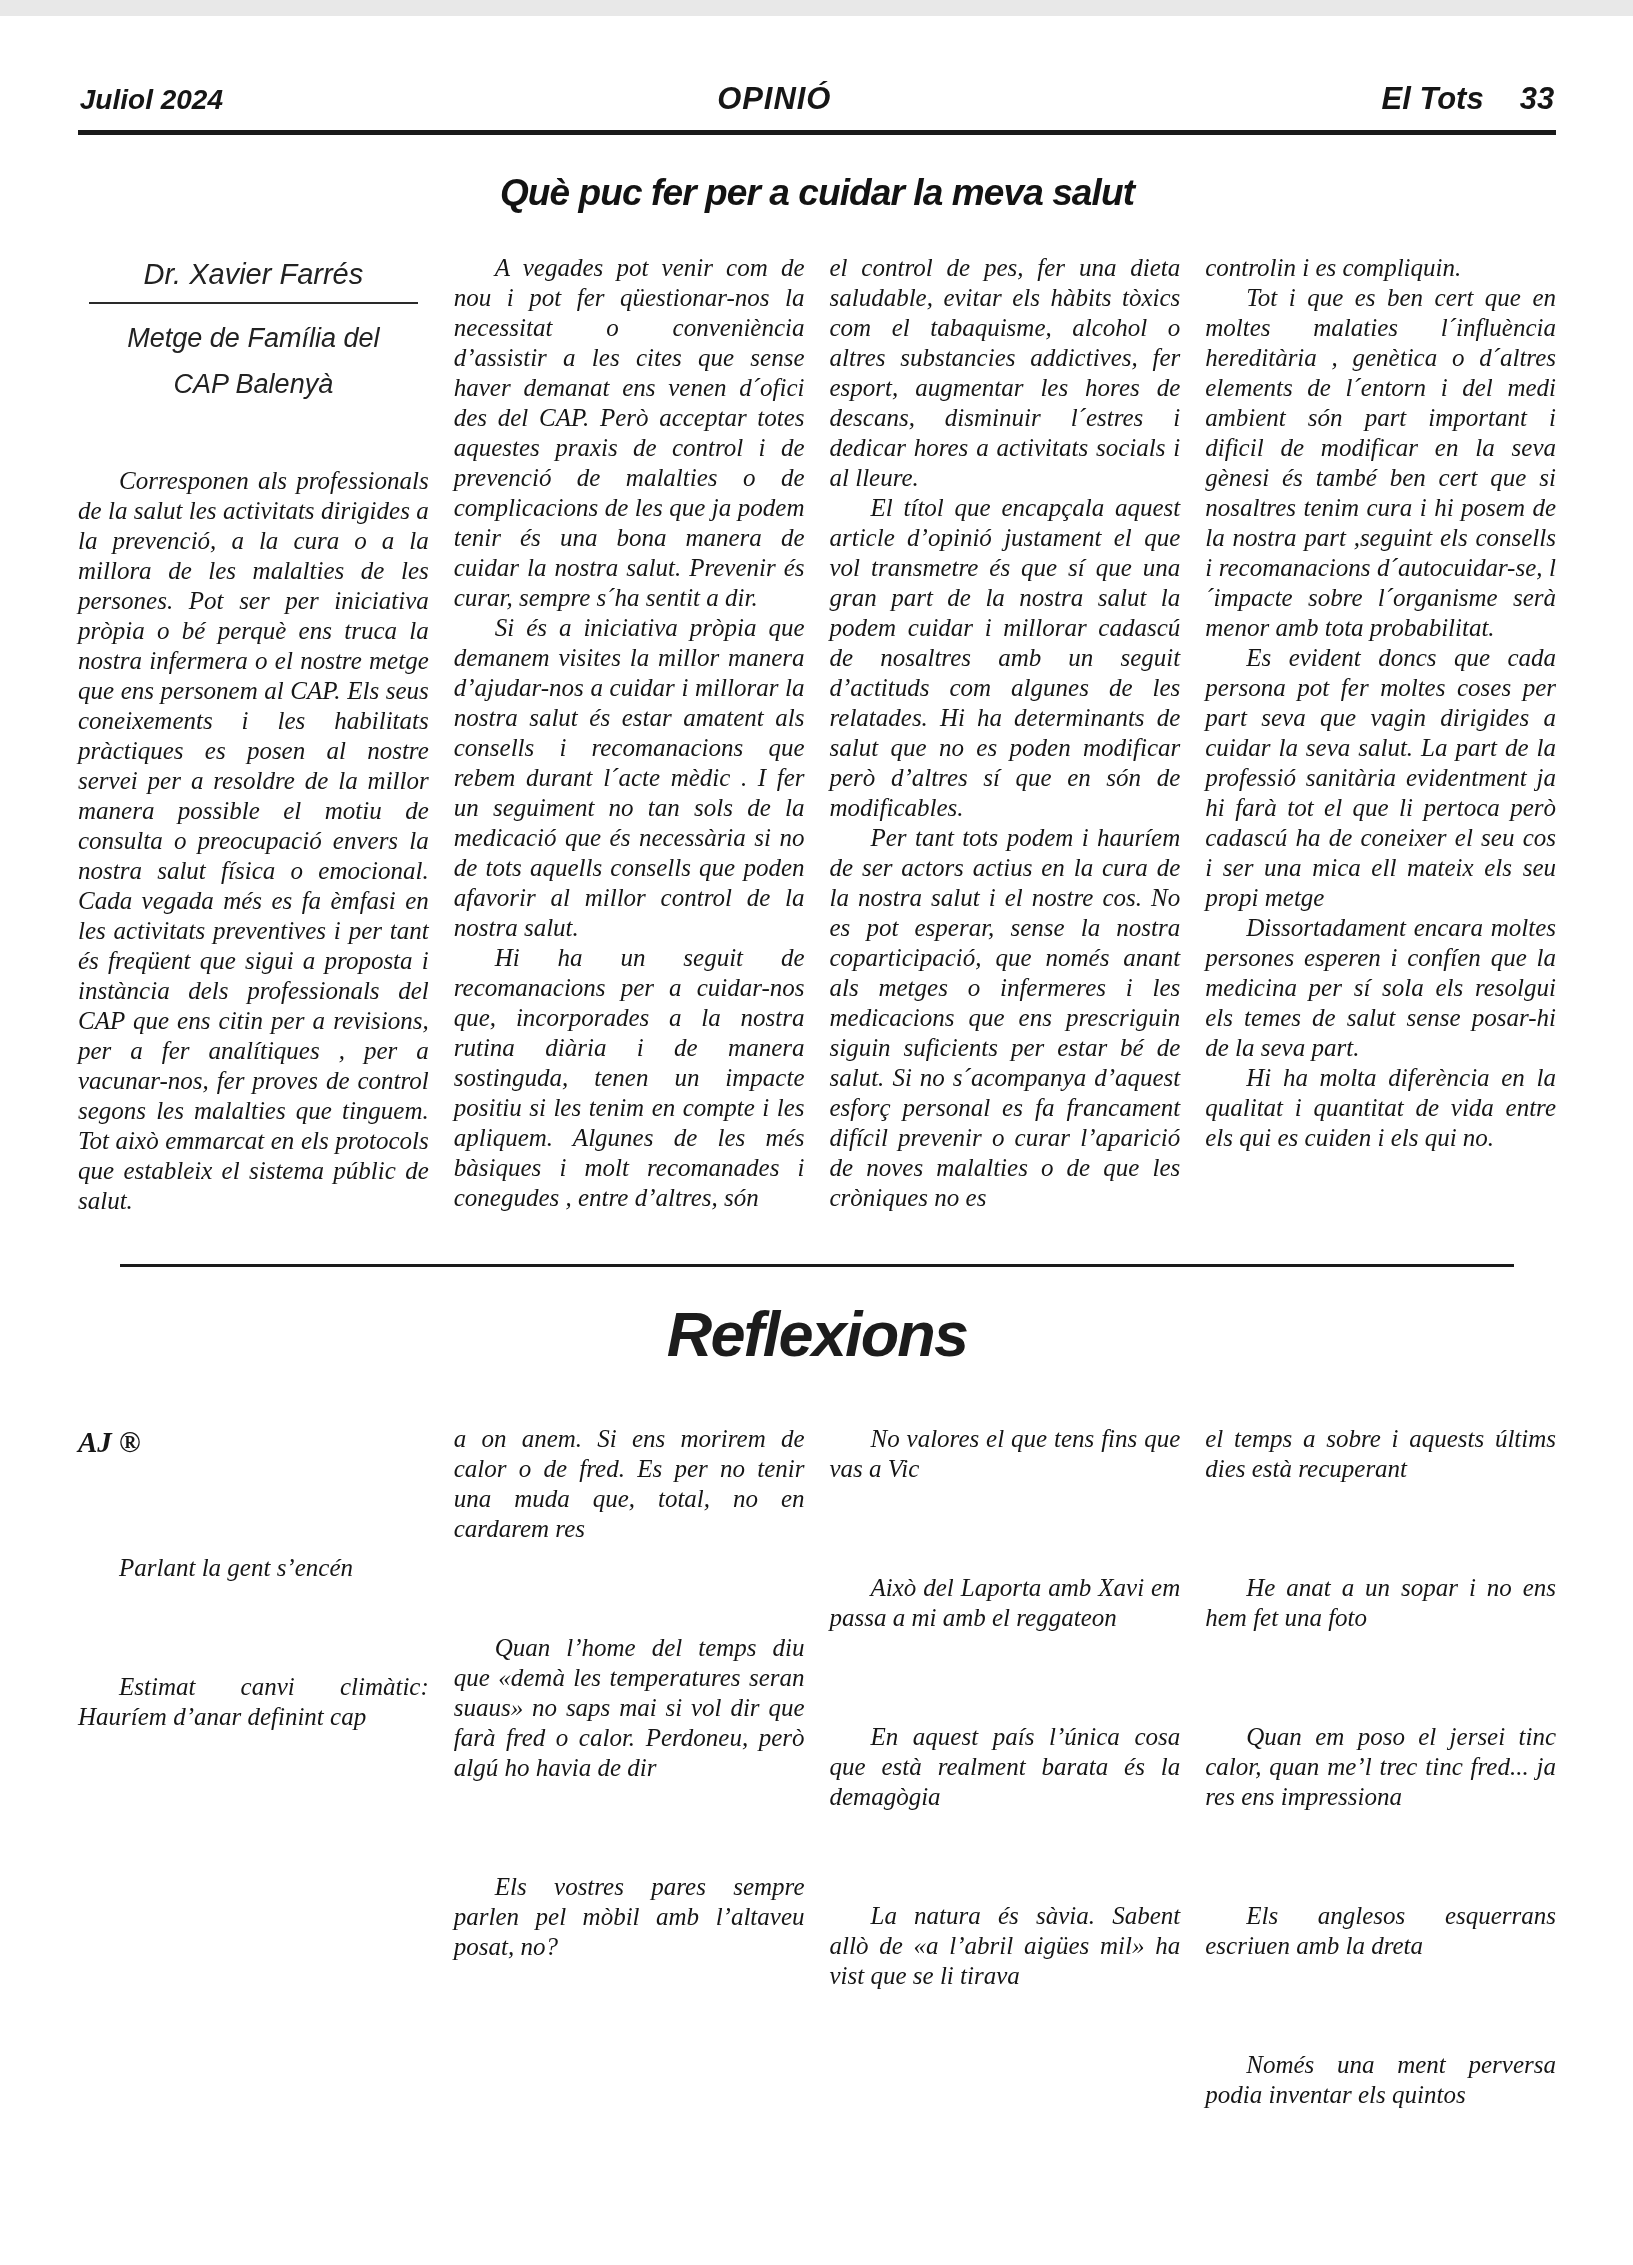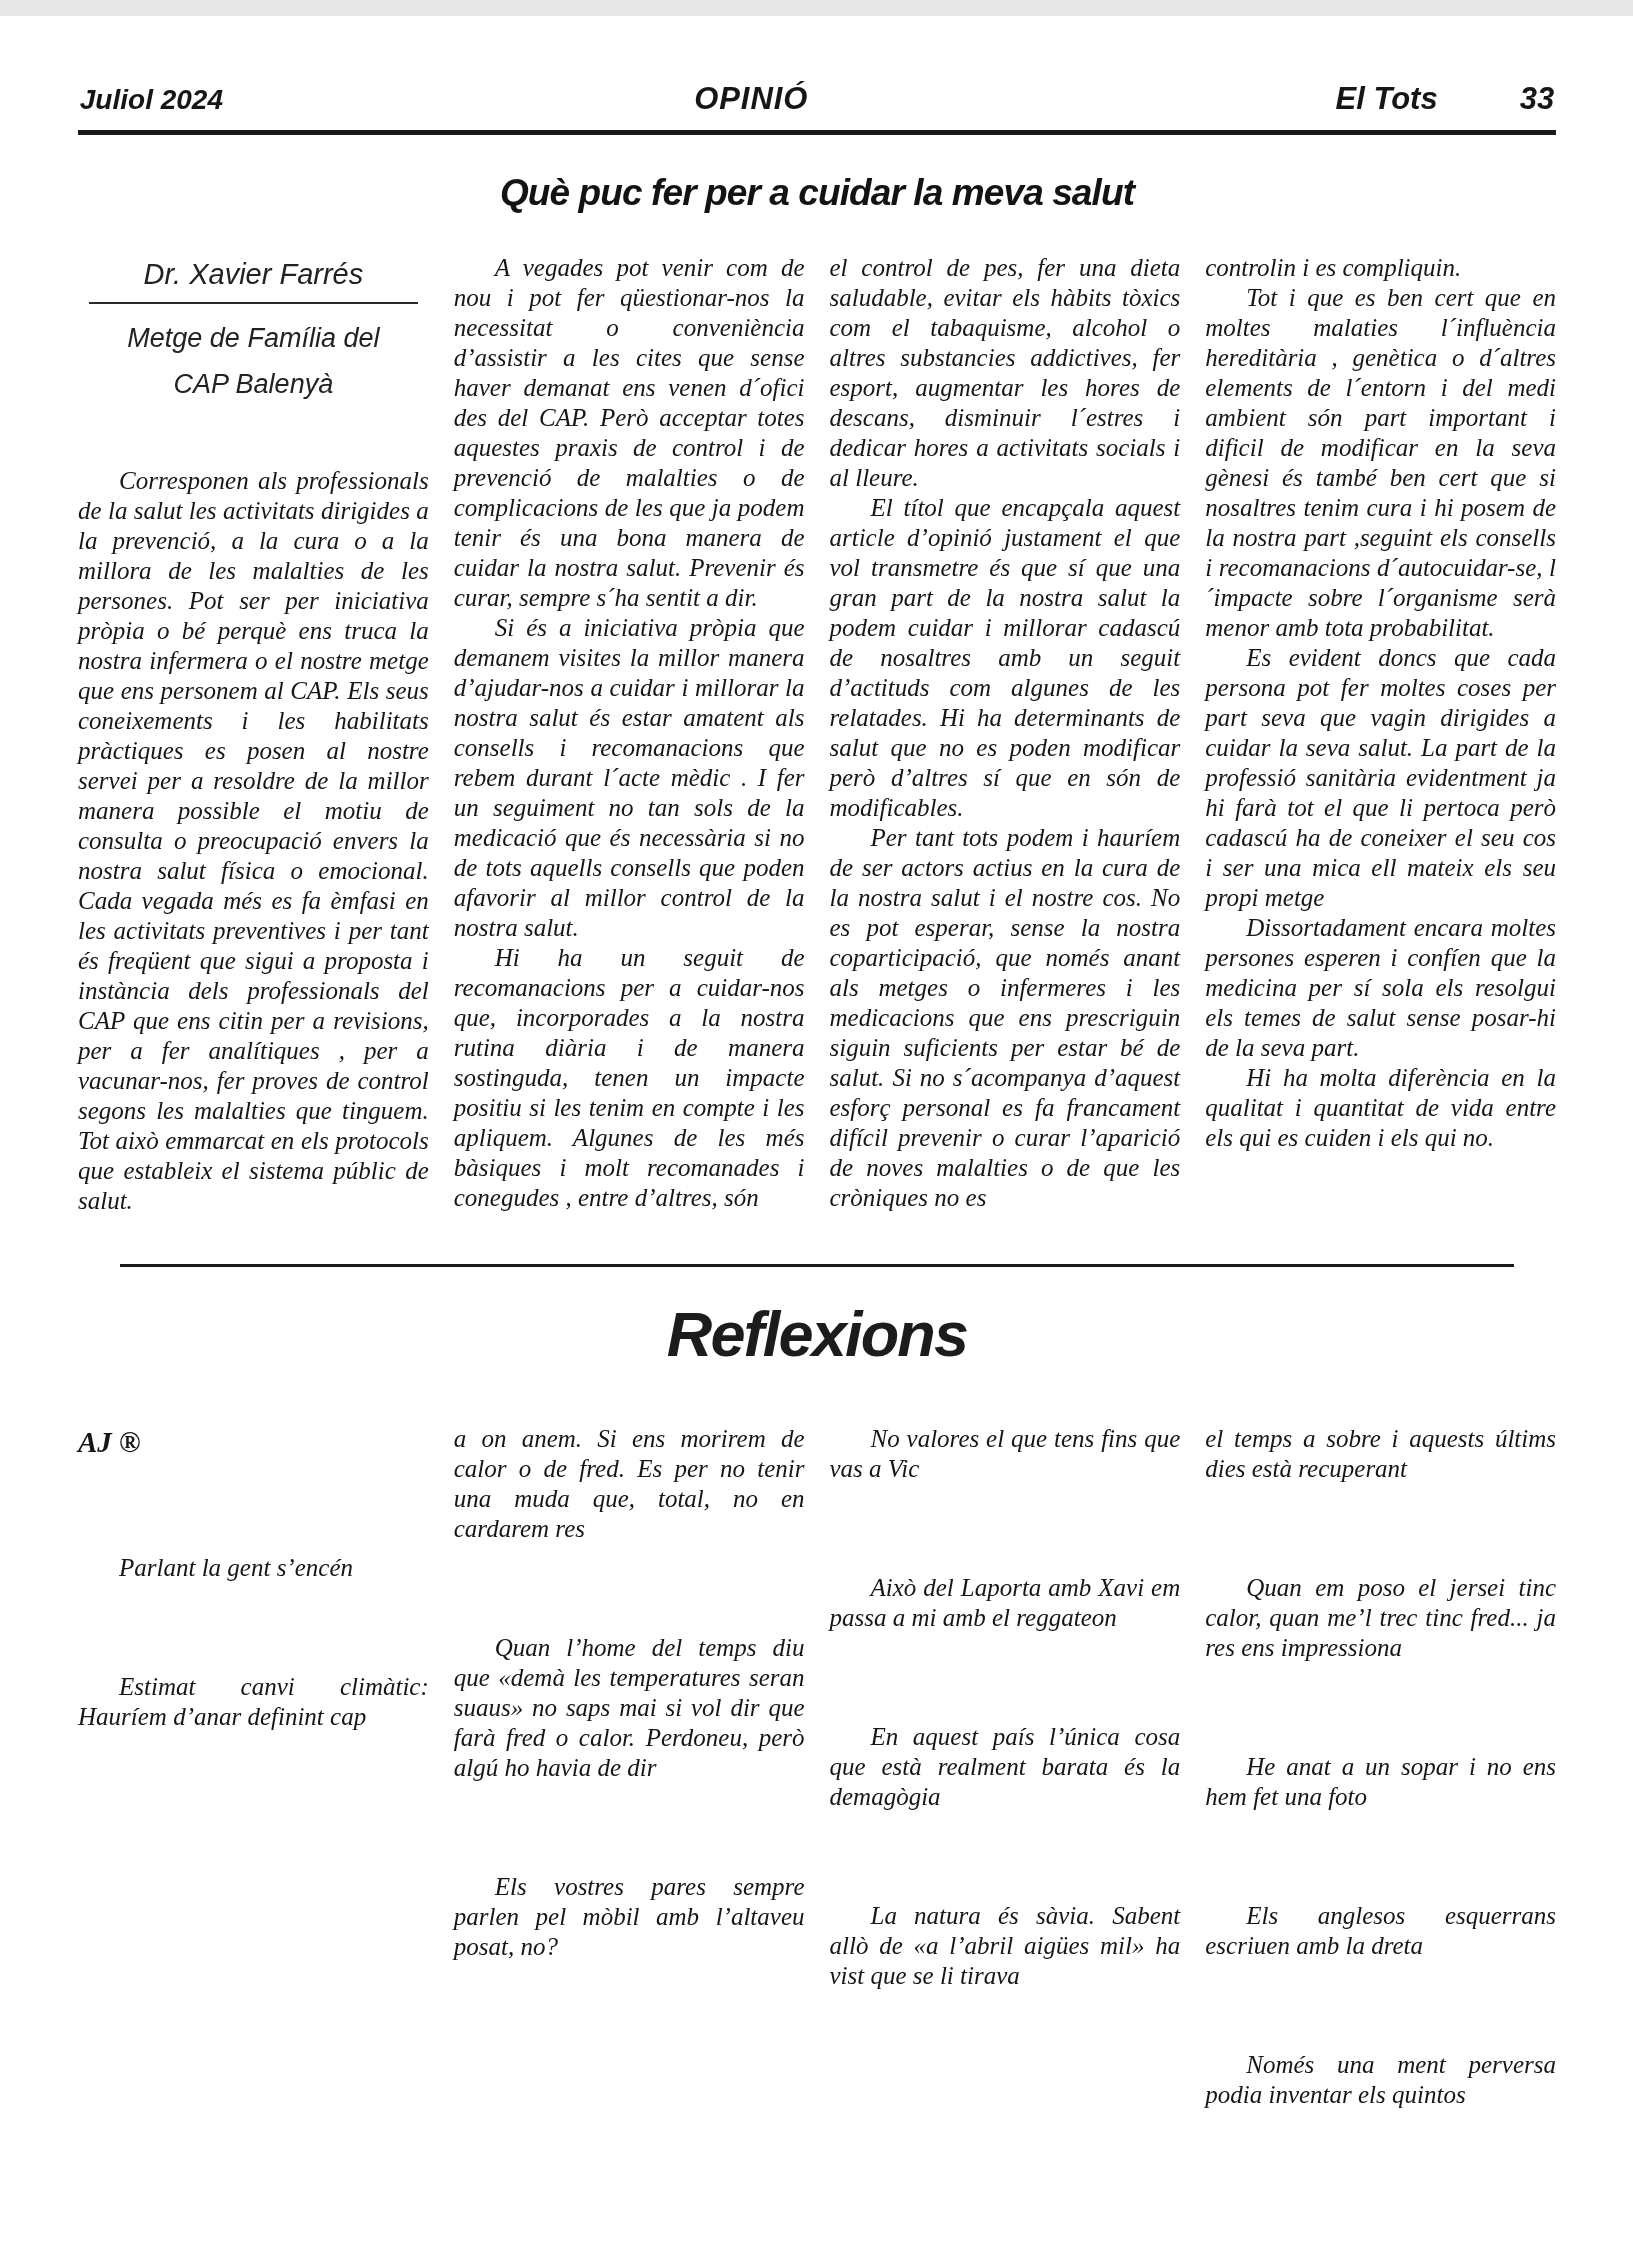--- a/index.html
+++ b/index.html
@@ -10,21 +10,21 @@
     font-style:italic;
   }
   
   .masthead{
     display:flex;justify-content:space-between;align-items:baseline;
     font-family:"Liberation Sans",sans-serif;font-weight:700;
     padding:0 1.8px;
   }
   .masthead .date{font-size:28px;letter-spacing:0;}
   .masthead .section{font-size:31px;letter-spacing:0.9px;transform:translateX(-28px);}
-  .masthead .pub{font-size:31px;display:flex;gap:82px;justify-content:flex-end;}
+  .masthead .pub{font-size:31px;display:flex;gap:36px;justify-content:flex-end;}
   .head-rule{border:0;border-top:5.5px solid #1a1a1a;margin:13px 0 0;}
   
   .article-title{
     font-family:"Liberation Sans",sans-serif;font-weight:700;
     font-size:37px;letter-spacing:-0.9px;text-align:center;
     margin:37px 0 39px;color:#131313;
   }
   
   .cols{display:flex;gap:25px;}
   .col{flex:1 1 0;text-align:justify;
@@ -120,22 +120,22 @@
 
     <div class="col">
       <p class="r indent">No valores el que tens fins que vas a Vic</p>
       <p class="r indent">Això del Laporta amb Xavi em passa a mi amb el reggateon</p>
       <p class="r indent">En aquest país l’única cosa que està realment barata és la demagògia</p>
       <p class="r indent">La natura és sàvia. Sabent allò de «a l’abril aigües mil» ha vist que se li tirava</p>
     </div>
 
     <div class="col">
       <p class="r">el temps a sobre i aquests últims dies està recuperant</p>
+      <p class="r indent">He anat a un sopar i no ens hem fet una foto</p>
       <p class="r indent">Quan em poso el jersei tinc calor, quan me’l trec tinc fred... ja res ens impressiona</p>
-      <p class="r indent">He anat a un sopar i no ens hem fet una foto</p>
       <p class="r indent">Els anglesos esquerrans escriuen amb la dreta</p>
       <p class="r indent">Només una ment perversa podia inventar els quintos</p>
     </div>
 
   </div>
 
 </div>
 
 
 </body></html>

